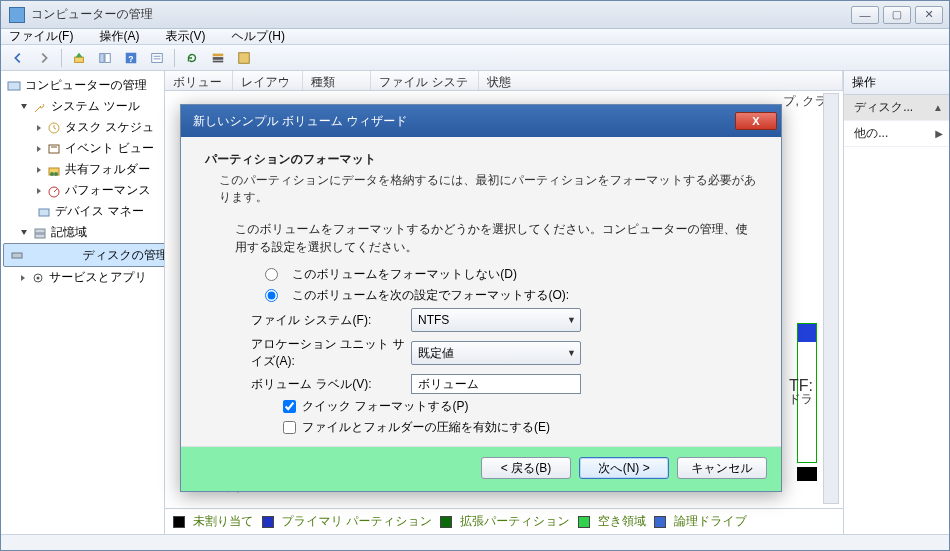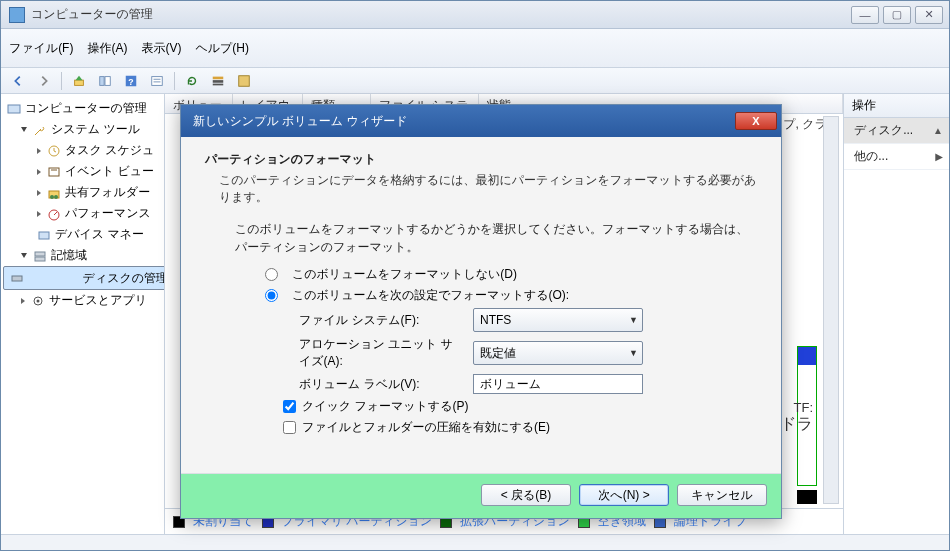--- a/index.html
+++ b/index.html
@@ -45,27 +45,27 @@
     width: 28px; height: 18px;
     margin: 0 2px;
     border: 1px solid #9aa7b8;
     background: linear-gradient(to bottom,#f7f9fc,#e1e7ef);
     border-radius: 2px;
     display:flex;align-items:center;justify-content:center;
     color:#556;
     font-size:11px;
   }
   .menubar {
-    height: 39px;
+    height: 16px;
     background: linear-gradient(to bottom,#f6f9fd,#e9eef6);
     border-bottom: 1px solid #c9d3e0;
     display: flex;
     align-items: center;
     padding: 0 8px;
-    gap: 14px;
+    gap: 26px;
     color: #000;
   }
   .menubar span { cursor: default; }
   .toolbar {
     height: 26px;
     background: linear-gradient(to bottom,#f6f9fd,#e9eef6);
     border-bottom: 1px solid #c9d3e0;
     display: flex;
     align-items: center;
     padding: 0 6px;
@@ -123,21 +123,21 @@
   }
   .center-body {
     flex:1;
     position:relative;
     background:#fff;
   }
   .legend {
     border-top:1px solid #c9d3e0;
     padding: 4px 8px;
     display:flex;align-items:center;gap:8px;
-    color:#3b82f6;
+    color:#4d7c0f;
   }
   .sw { width:12px;height:12px;display:inline-block;border:1px solid #444;}
   .actions {
     width: 106px;
     border-left:1px solid #c9d3e0;
     background:#fff;
     display:flex;flex-direction:column;
   }
   .actions-hdr {
     background: linear-gradient(to bottom,#f6f9fd,#e9eef6);
@@ -187,21 +187,21 @@
     font-weight:bold;
   }
   .dlg-body {
     padding: 14px 24px 6px 24px;
     background:#f4f4f4;
   }
   .dlg-h1 { font-weight:bold; color:#222; margin-bottom:4px;}
   .dlg-sub { color:#333; margin-bottom:14px; padding-left:14px;}
   .dlg-inst { color:#222; margin: 8px 0 10px 30px; line-height:1.5;}
   .radio-row { margin: 4px 0 4px 60px; display:flex;align-items:center;gap:14px;}
-  .form-row { margin: 4px 0 4px 94px; display:flex;align-items:center;gap:14px;}
+  .form-row { margin: 4px 0 4px 46px; display:flex;align-items:center;}
   .form-row label.lbl { width: 160px; }
   .sel {
     width: 170px; height:24px;
     background: linear-gradient(to bottom,#fdfdfe,#e7ecf2);
     border:1px solid #7a8a9f;
     border-radius:2px;
     display:flex;align-items:center;justify-content:space-between;
     padding:0 4px 0 6px;
     font-size:12px;
   }
@@ -411,22 +411,22 @@
         <div class="ch" style="width:108px">ファイル システム</div>
         <div class="ch" style="flex:1">状態</div>
       </div>
       <div class="center-body">
         <span class="behind-text" style="right:4px;top:2px">プ, クラッ</span>
         <span class="behind-text" style="left:22px;top:388px">ベーシック</span>
 
         <div class="disk-frag" style="right:26px;top:232px;width:20px;height:140px;background:#fff;border-color:#0a0">
           <div style="height:18px;background:#2040d8;"></div>
         </div>
-        <span class="behind-text" style="right:30px;top:286px;font-size:13px">TF:</span>
-        <span class="behind-text" style="right:30px;top:300px;font-size:16px">ドラ</span>
+        <span class="behind-text" style="right:30px;top:286px;font-size:16px">TF:</span>
+        <span class="behind-text" style="right:30px;top:300px;font-size:12px">ドラ</span>
         <div style="position:absolute;right:26px;top:376px;width:20px;height:14px;background:#000"></div>
         <div style="position:absolute;right:4px;top:2px;width:16px;bottom:4px;background:#e9edf3;border:1px solid #cbd2dc"></div>
       </div>
       <div class="legend">
         <span class="sw" style="background:#000"></span>
           <span>未割り当て</span>
         <span class="sw" style="background:#2030c0"></span>
           <span>プライマリ パーティション</span>
         <span class="sw" style="background:#0a6a0a"></span>
           <span>拡張パーティション</span>
@@ -454,21 +454,21 @@
 </div>
 
 <div class="dialog">
   <div class="dlg-title">
     <span class="t">新しいシンプル ボリューム ウィザード</span>
     <div class="dlg-close">X</div>
   </div>
   <div class="dlg-body">
     <div class="dlg-h1">パーティションのフォーマット</div>
     <div class="dlg-sub">このパーティションにデータを格納するには、最初にパーティションをフォーマットする必要があります。</div>
-    <div class="dlg-inst">このボリュームをフォーマットするかどうかを選択してください。フォーマットする場合は、パーティションのフォーマット。</div>
+    <div class="dlg-inst">このボリュームをフォーマットするかどうかを選択してください。コンピューターの管理、使用する設定を選択してください。</div>
 
     <div class="radio-row">
       <input type="radio" name="fmt" style="">
       <span>このボリュームをフォーマットしない(D)</span>
     </div>
     <div class="radio-row">
       <input type="radio" name="fmt" checked="" style="">
       <span>このボリュームを次の設定でフォーマットする(O):</span>
     </div>
 
@@ -488,21 +488,21 @@
     </div>
     <div class="form-row">
       <label class="lbl">ボリューム ラベル(V):</label>
       <input class="txt" value="ボリューム" style="">
     </div>
 
     <div class="chk-row">
       <input type="checkbox" checked="" style="">
       <span>クイック フォーマットする(P)</span>
     </div>
-    <div class="chk-row" style="margin-bottom:31px">
+    <div class="chk-row" style="margin-bottom:4px">
       <input type="checkbox" style="">
       <span>ファイルとフォルダーの圧縮を有効にする(E)</span>
     </div>
   </div>
   <div class="dlg-btns">
     <div class="btn">
         <span>&lt; 戻る(B)</span>
       </div>
     <div class="btn primary">
         <span>次へ(N) &gt;</span>

